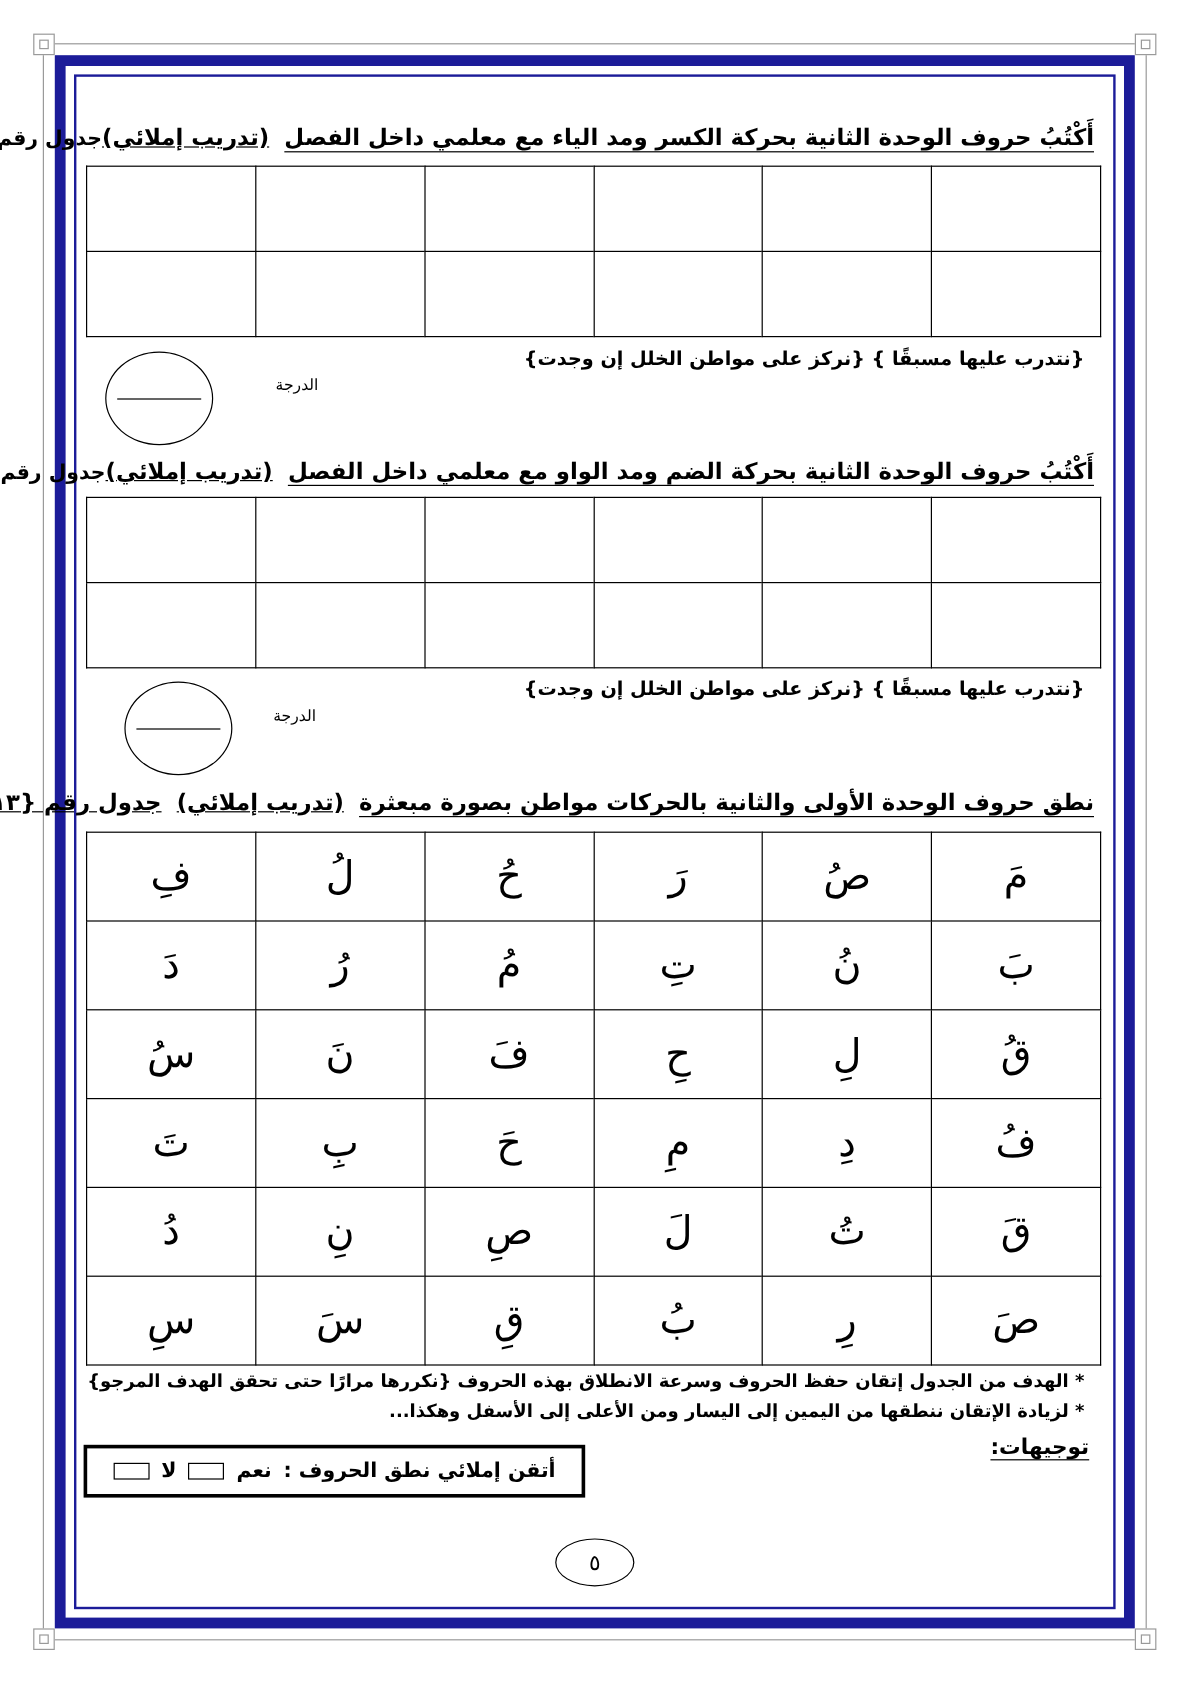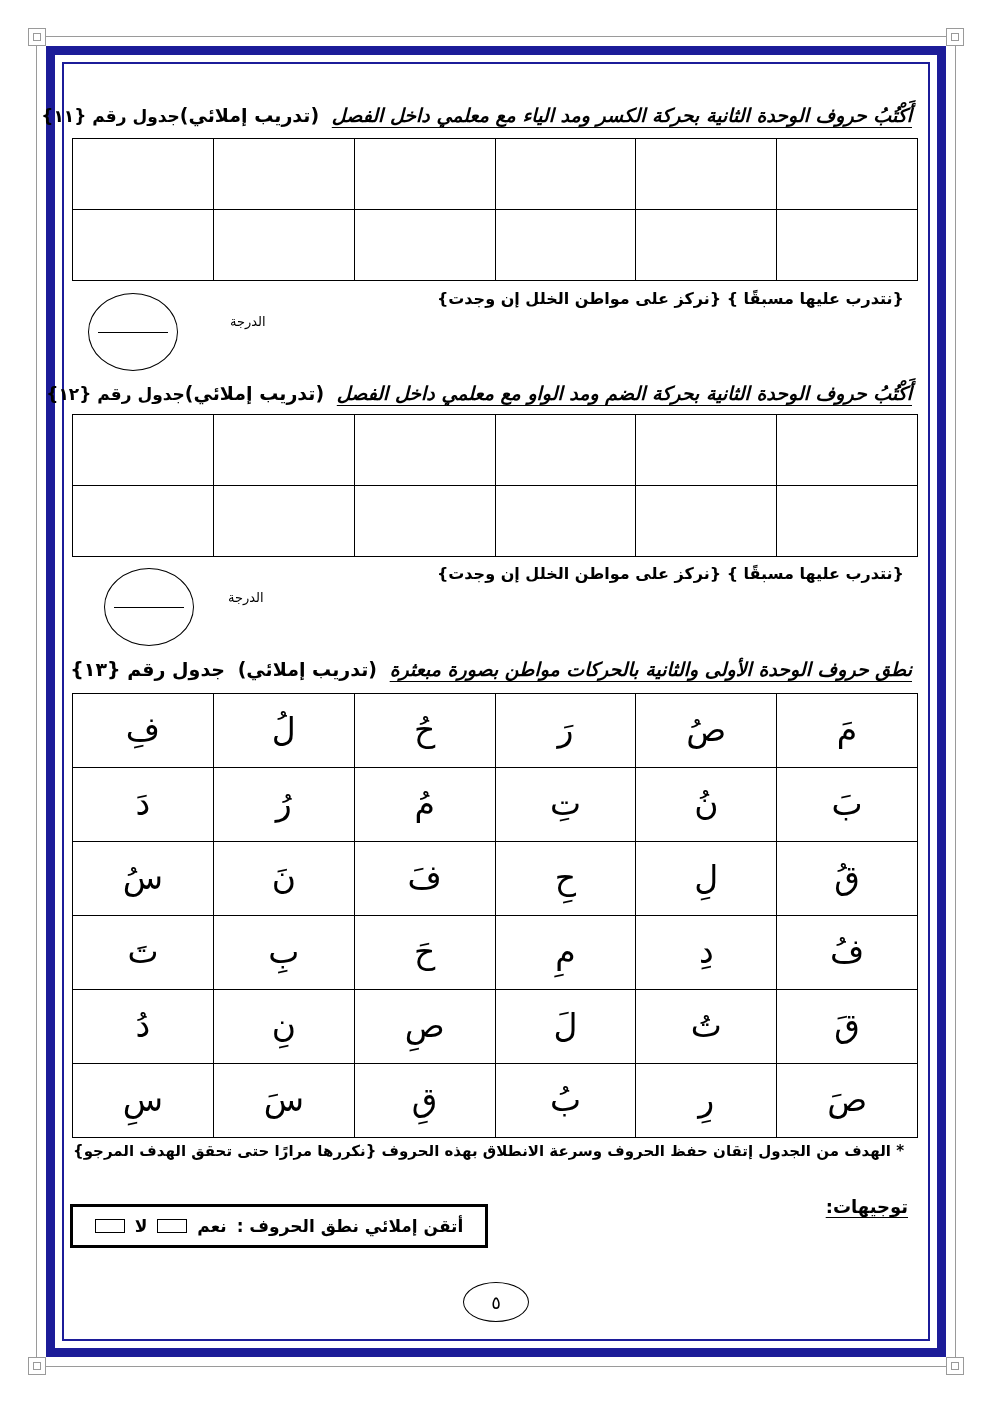--- a/index.html
+++ b/index.html
@@ -18,22 +18,22 @@
   .corner.tr { top:28px; left:28px; }
   .corner.bl { bottom:28px; right:28px; }
   .corner.br { bottom:28px; left:28px; }
 
   
   .title-row {
     position:absolute; right:80px; left:80px;
     display:flex; justify-content:space-between; align-items:baseline;
     font-size:19px; font-weight:bold; white-space:nowrap;
   }
-  .t-underline { text-decoration:underline; text-underline-offset:5px;font-style:italic; }
-  .t-sub { margin-right:6px; }
+  .t-underline { text-decoration:underline; text-underline-offset:5px; }
+  .t-sub { margin-right:6px;text-decoration:underline; }
   .title-label { font-size:17px; }
   .title-center {
     position:absolute; right:80px; left:80px; text-align:center;
     font-size:19px; font-weight:bold; white-space:nowrap;
   }
 
   
   table.grid {
     position:absolute; right:74px; width:846px;
     border-collapse:collapse; table-layout:fixed;
@@ -214,20 +214,21 @@
         <td>رِ</td>
         <td>بُ</td>
         <td>قِ</td>
         <td>سَ</td>
         <td>سِ</td>
       </tr>
     </tbody>
   </table>
 
   <div class="footer-note" style="top:1142px">* الهدف من الجدول إتقان حفظ الحروف وسرعة الانطلاق بهذه الحروف {نكررها مرارًا حتى تحقق الهدف المرجو}</div>
+  <div class="footer-note" style="top:1167px">* لزيادة الإتقان ننطقها من اليمين إلى اليسار ومن الأعلى إلى الأسفل وهكذا...</div>
 
   <div class="directives" style="top:1196px">توجيهات:</div>
 
   <div class="mastery-box" style="top:1204px">
     <span>أتقن إملائي نطق الحروف :</span>
     <span>نعم</span>
     <span class="checkbox"></span>
     <span>لا</span>
     <span class="checkbox"></span>
   </div>

